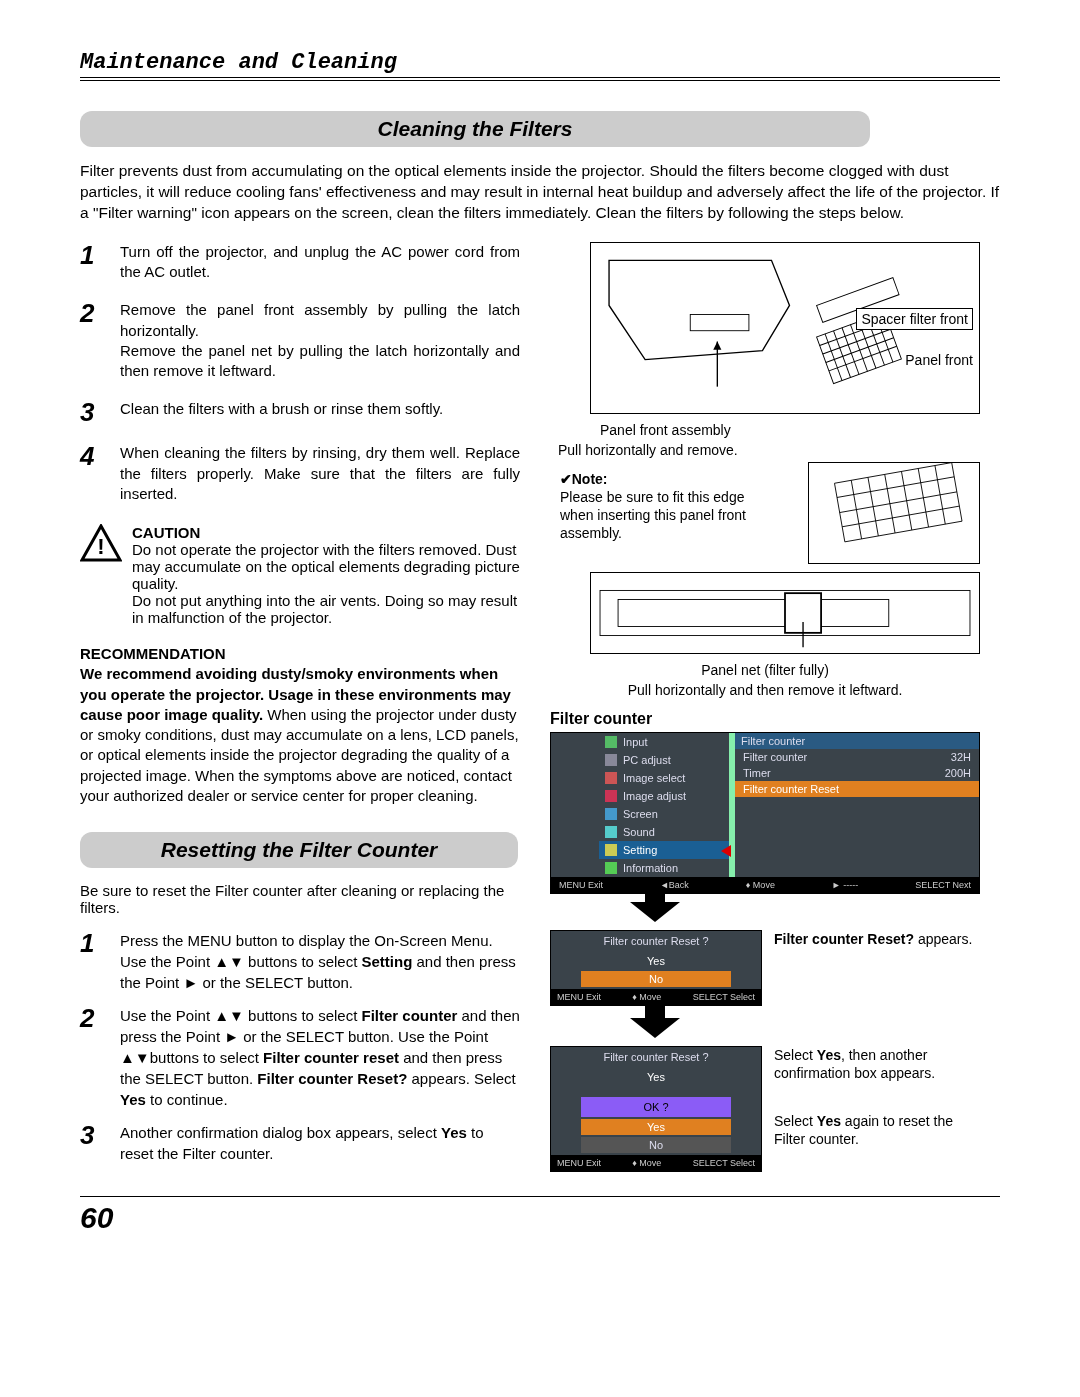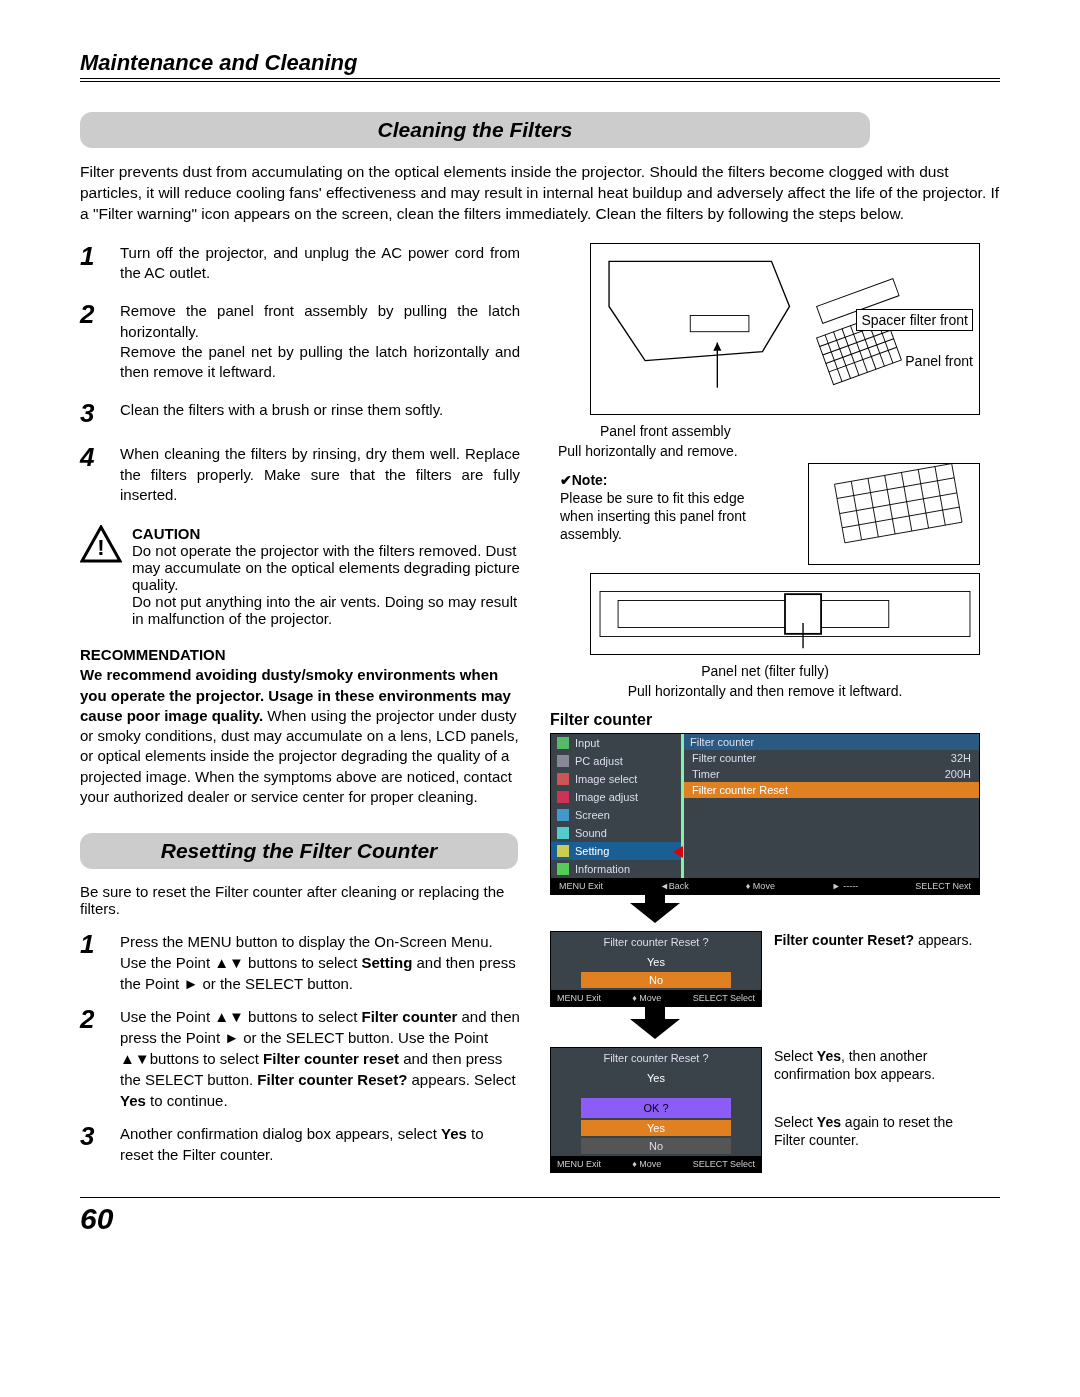--- a/index.html
+++ b/index.html
@@ -13,20 +13,21 @@
   .page {
     padding: 50px 80px 30px 80px;
   }
   .chapter-title {
     font-size: 22px;
     font-weight: bold;
     font-style: italic;
     border-bottom: 4px double #000;
     padding-bottom: 2px;
     margin-bottom: 30px;
+    font-family: Liberation Mono, monospace;
   }
   .section-bar {
     background: #ccc;
     border-radius: 12px;
     text-align: center;
     font-size: 21px;
     font-weight: bold;
     font-style: italic;
     padding: 6px 0;
     margin: 10px 0 14px 0;
@@ -153,21 +154,22 @@
     background: #3a434a;
     color: #dde;
     font-size: 11px;
     border: 1px solid #000;
     display: flex;
     position: relative;
     height: 160px;
   }
   .menu-left {
     width: 130px;
-    border-right: 3px solid #86efac;
+    border-right: 6px solid #86efac;
+    padding-left: 48px;
   }
   .menu-item {
     padding: 3px 6px;
     display: flex;
     align-items: center;
     gap: 6px;
   }
   .menu-item.selected {
     background: #1a5f94;
     color: #fff;

